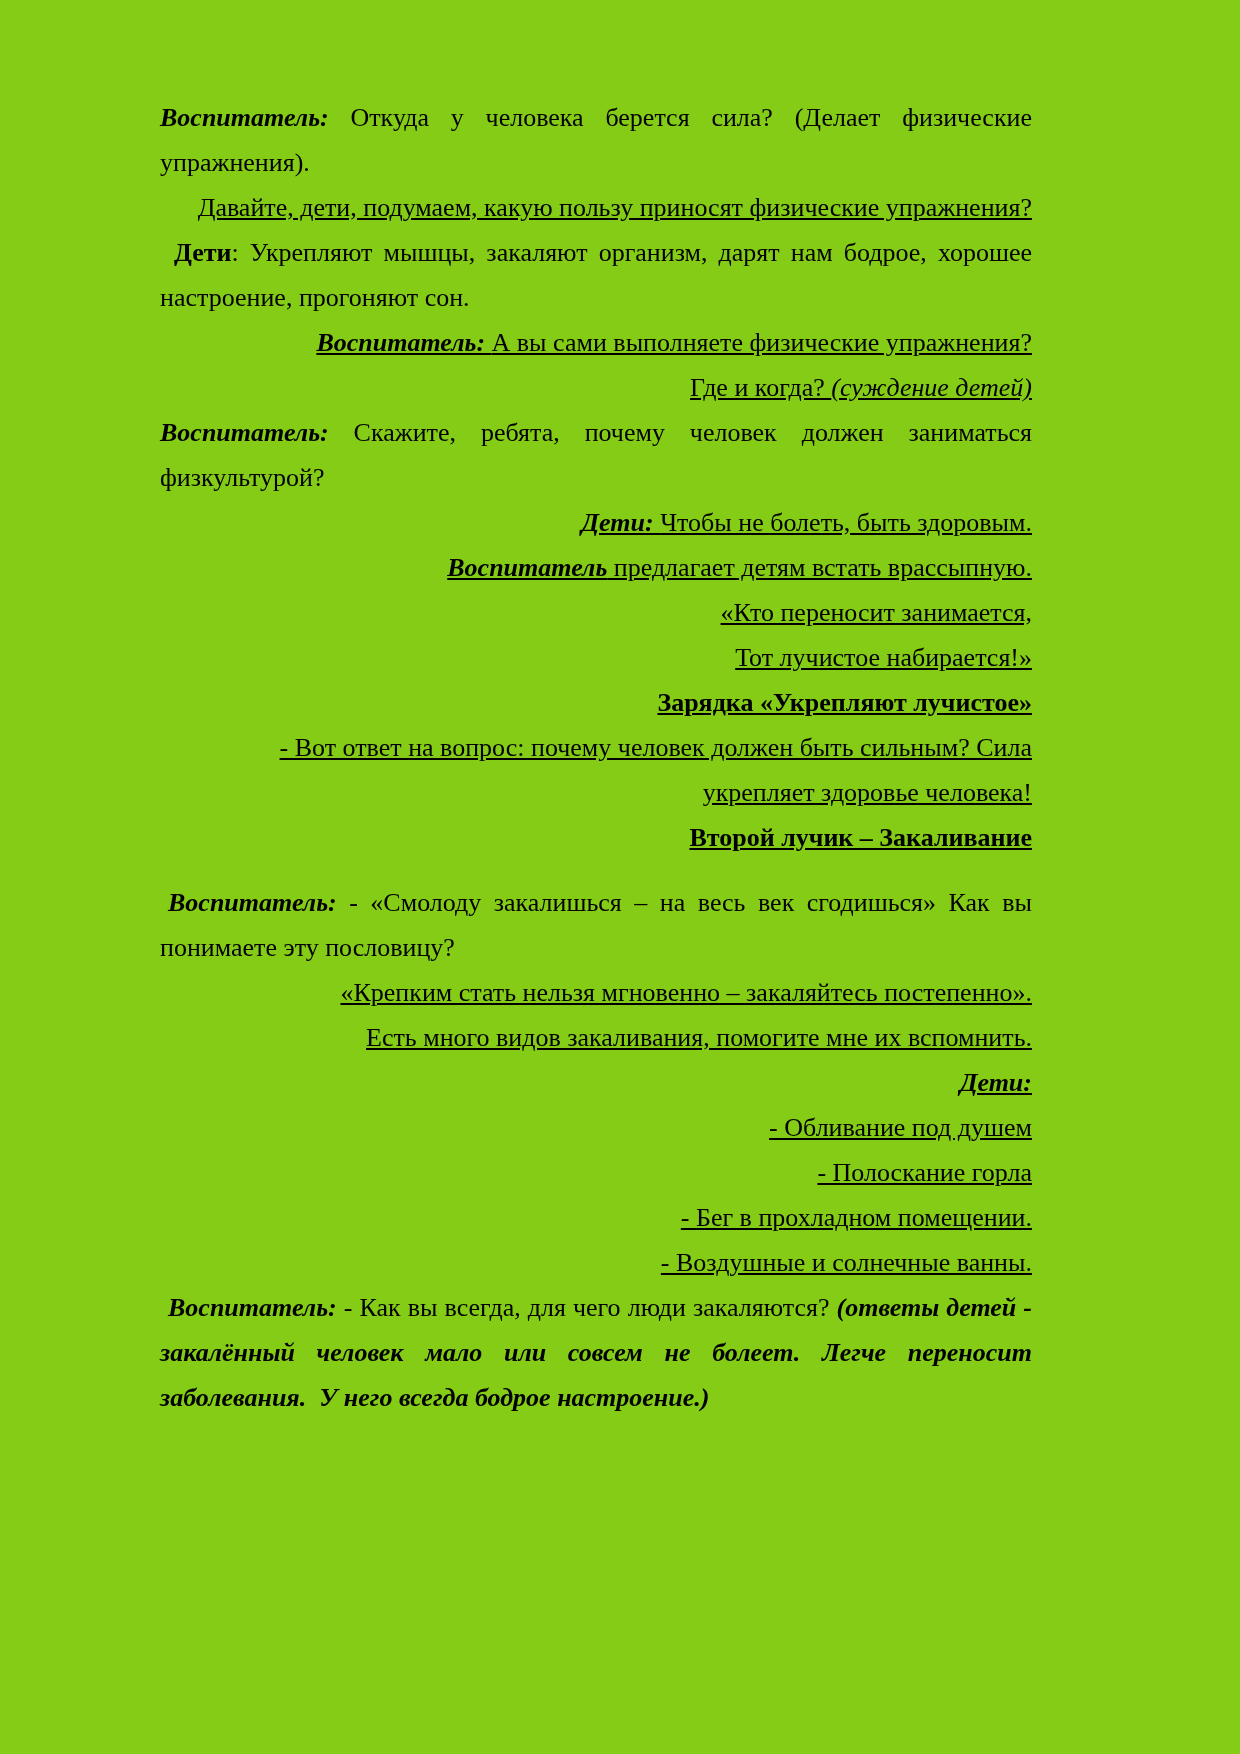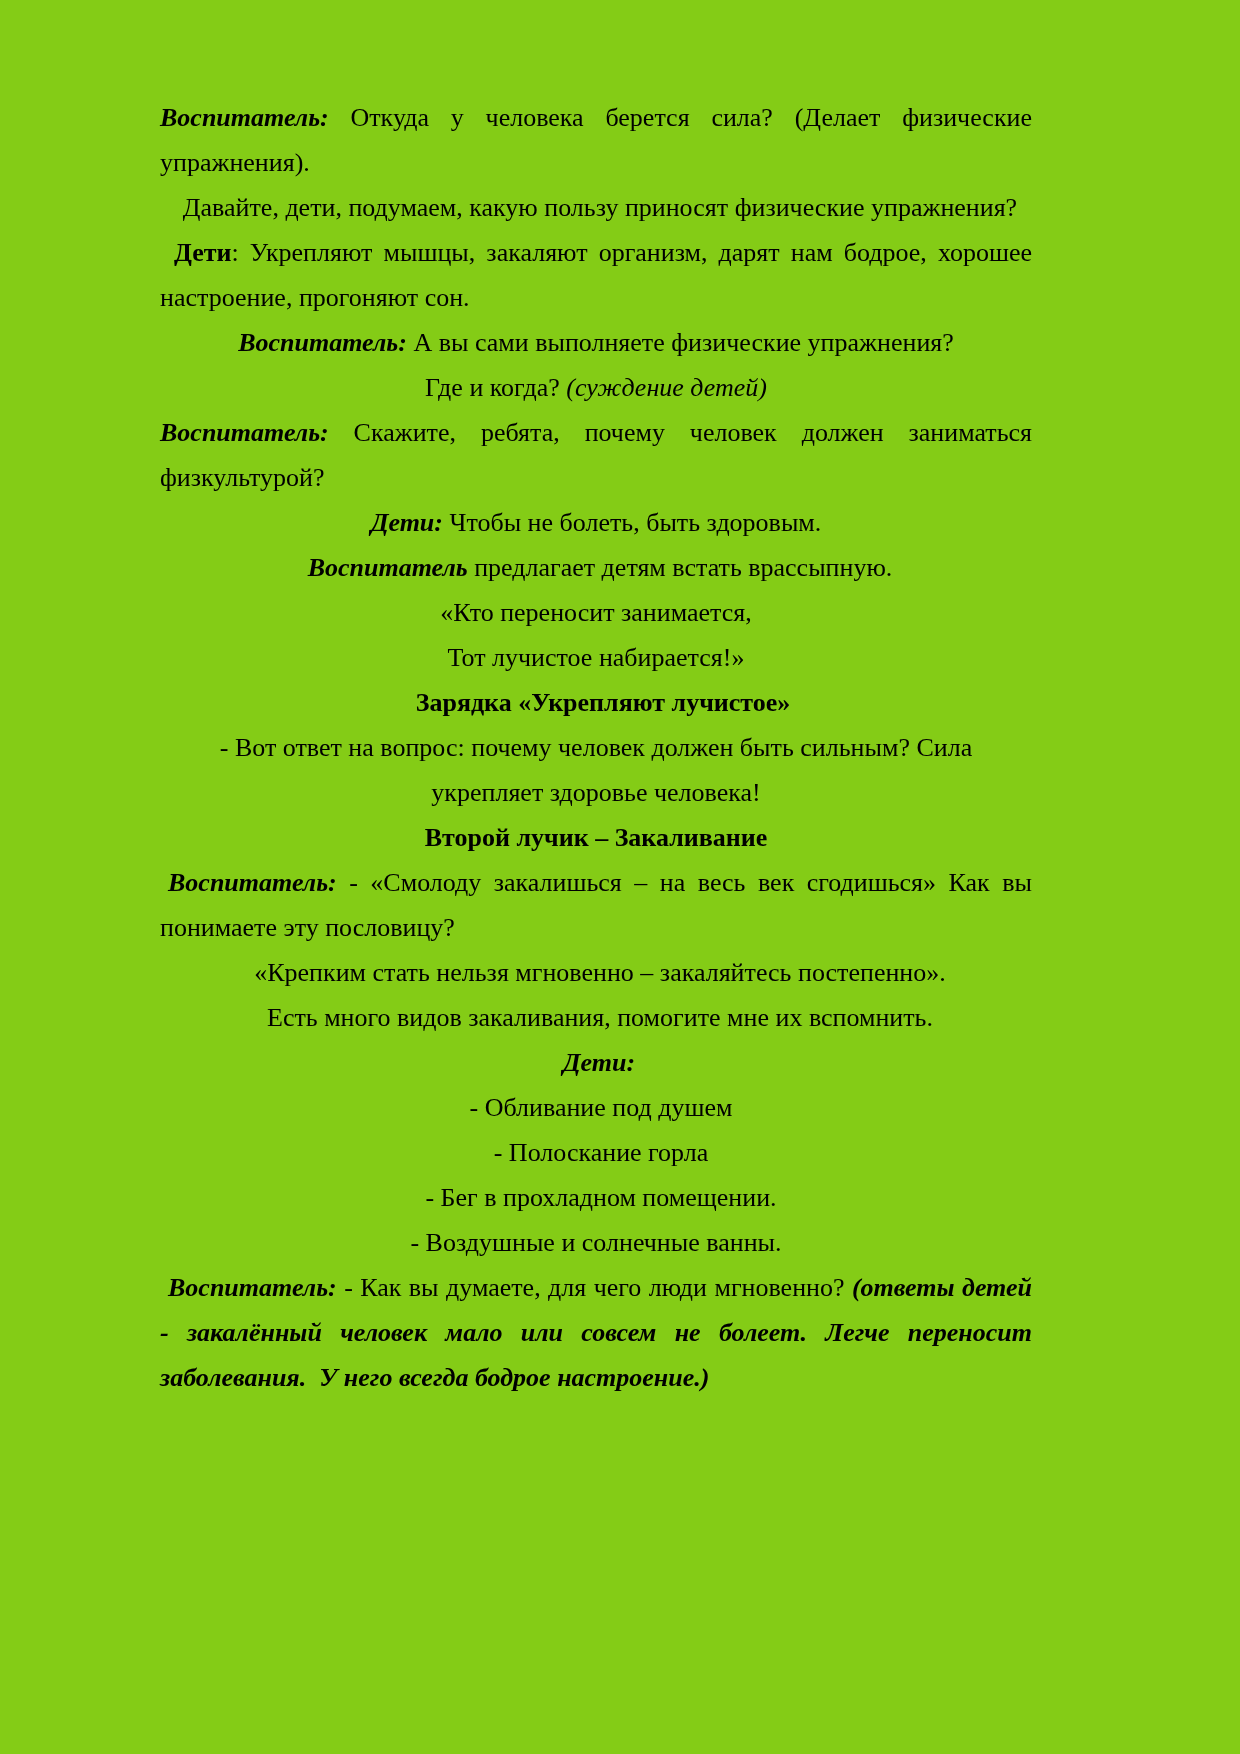--- a/index.html
+++ b/index.html
@@ -26,21 +26,21 @@
     font-family: "Liberation Serif", "DejaVu Serif", serif;
     font-size: 26px;
     line-height: 45px;
     color: #000000;
   }
   .para {
     margin: 0;
     padding: 0;
   }
   .al-j { text-align: justify; }
-  .al-l { text-align: center; }
+  .al-l { text-align: right; text-decoration: underline; }
   .r-n  { font-weight: normal; font-style: normal; }
   .r-b  { font-weight: bold;   font-style: normal; }
   .r-i  { font-weight: normal; font-style: italic; }
   .r-bi { font-weight: bold;   font-style: italic; }
 </style>
 </head>
 <body>
 
 <div class="page">
   <div class="doc-body">
@@ -51,23 +51,23 @@
       <p class="para al-l"><span class="r-n">Где и когда? </span><span class="r-i">(суждение детей)</span></p>
       <p class="para al-j"><span class="r-bi">Воспитатель: </span><span class="r-n">Скажите, ребята, почему человек должен заниматься физкультурой?</span></p>
       <p class="para al-l"><span class="r-bi">Дети: </span><span class="r-n">Чтобы не болеть, быть здоровым.</span></p>
       <p class="para al-l" style="text-indent: 8px;"><span class="r-bi">Воспитатель</span><span class="r-n"> предлагает детям встать врассыпную.</span></p>
       <p class="para al-l"><span class="r-n">«Кто переносит занимается,</span></p>
       <p class="para al-l"><span class="r-n">Тот лучистое набирается!»</span></p>
       <p class="para al-l" style="text-indent: 14px;"><span class="r-b">Зарядка «Укрепляют лучистое»</span></p>
       <p class="para al-l"><span class="r-n">- Вот ответ на вопрос: почему человек должен быть сильным? Сила</span></p>
       <p class="para al-l"><span class="r-n">укрепляет здоровье человека!</span></p>
       <p class="para al-l"><span class="r-b">Второй лучик – Закаливание</span></p>
-      <p class="para al-j" style="text-indent: 8px;"><span class="r-bi">Воспитатель:</span><span class="r-n"> - «Смолоду закалишься – на весь век сгодишься» Как вы понимаете эту пословицу?</span></p>
+      <p class="para al-j" style="text-indent: 8px; margin-top: 20px;"><span class="r-bi">Воспитатель:</span><span class="r-n"> - «Смолоду закалишься – на весь век сгодишься» Как вы понимаете эту пословицу?</span></p>
       <p class="para al-l" style="text-indent: 8px;"><span class="r-n">«Крепким стать нельзя мгновенно – закаляйтесь постепенно».</span></p>
       <p class="para al-l" style="text-indent: 8px;"><span class="r-n">Есть много видов закаливания, помогите мне их вспомнить.</span></p>
       <p class="para al-l" style="text-indent: 6px;"><span class="r-bi">Дети:</span></p>
       <p class="para al-l" style="text-indent: 10px;"><span class="r-n">- Обливание под душем</span></p>
       <p class="para al-l" style="text-indent: 10px;"><span class="r-n">- Полоскание горла</span></p>
       <p class="para al-l" style="text-indent: 10px;"><span class="r-n">- Бег в прохладном помещении.</span></p>
       <p class="para al-l"><span class="r-n">- Воздушные и солнечные ванны.</span></p>
-      <p class="para al-j" style="text-indent: 8px;"><span class="r-bi">Воспитатель:</span><span class="r-n"> - Как вы думаете, для чего люди мгновенно? </span><span class="r-bi">(ответы детей - закалённый человек мало или совсем не болеет. Легче переносит заболевания.&nbsp; У него всегда бодрое настроение.)</span></p>
+      <p class="para al-j" style="text-indent: 8px;"><span class="r-bi">Воспитатель:</span><span class="r-n"> - Как вы всегда, для чего люди закаляются? </span><span class="r-bi">(ответы детей - закалённый человек мало или совсем не болеет. Легче переносит заболевания.&nbsp; У него всегда бодрое настроение.)</span></p>
     </div>
 </div>
 
 </body></html>

